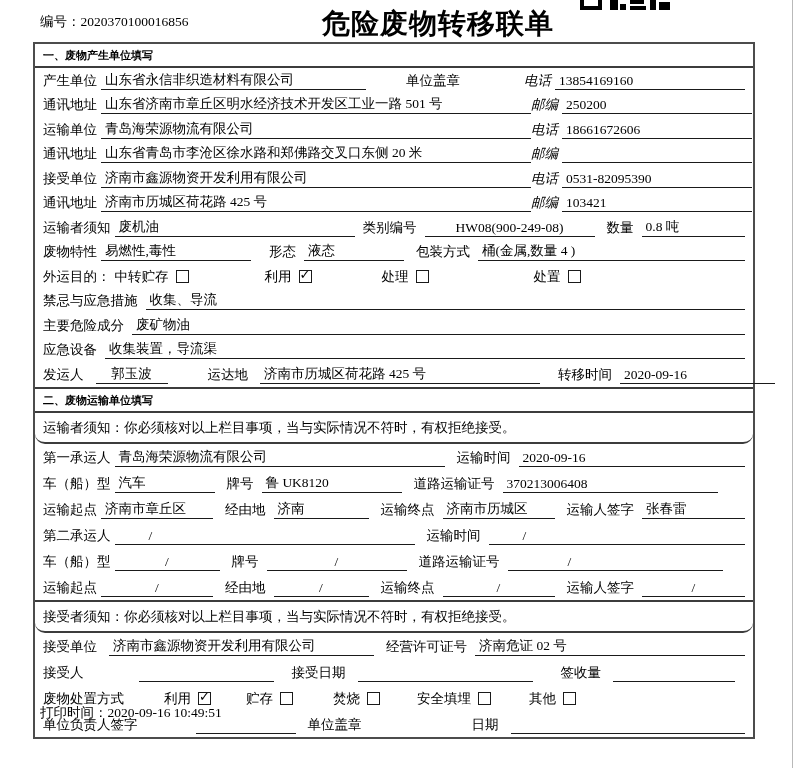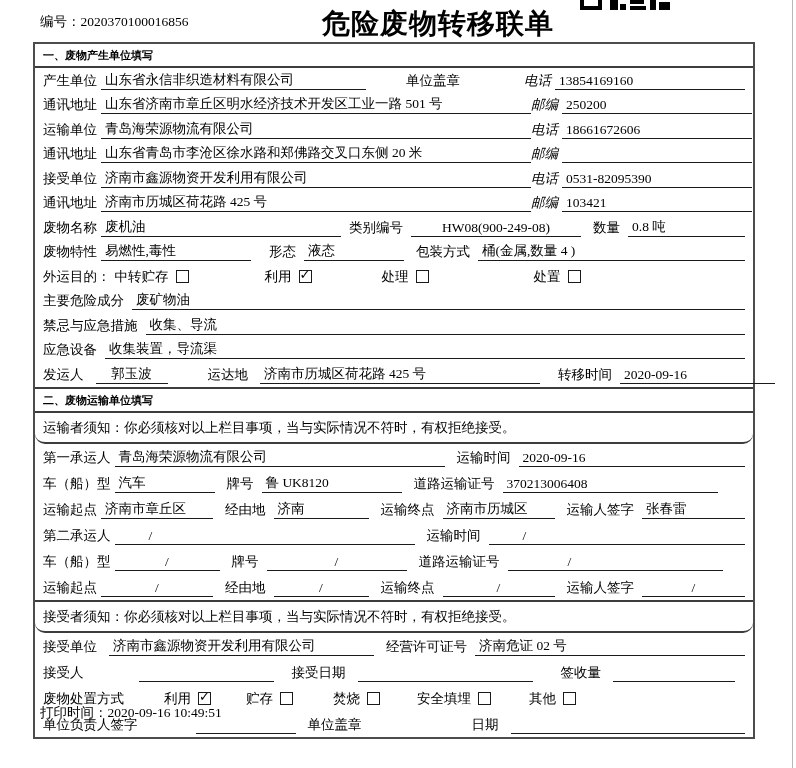--- a/index.html
+++ b/index.html
@@ -102,21 +102,21 @@
     </div>
 
     <div class="row">
       <span class="lbl">通讯地址</span>
       <span class="val m4" style="width:430px">济南市历城区荷花路 425 号</span>
       <span class="lbl ml-auto">邮编</span>
       <span class="val m4" style="width:190px">103421</span>
     </div>
 
     <div class="row">
-      <span class="lbl">废物名称</span>
+      <span class="lbl">运输者须知</span>
       <span class="val m4" style="width:240px">废机油</span>
       <span class="lbl m8">类别编号</span>
       <span class="val m8 ctr" style="width:170px">HW08(900-249-08)</span>
       <span class="lbl m12">数量</span>
       <span class="val grow m8">0.8 吨</span>
     </div>
 
     <div class="row">
       <span class="lbl">废物特性</span>
       <span class="val m4" style="width:150px">易燃性,毒性</span>
@@ -140,27 +140,27 @@
         <span>处理</span>
         <span class="cb"></span>
       </span>
       <span class="opt" style="margin-left:105px">
         <span>处置</span>
         <span class="cb"></span>
       </span>
     </div>
 
     <div class="row">
+      <span class="lbl">禁忌与应急措施</span>
+      <span class="val grow m8">收集、导流</span>
+    </div>
+
+    <div class="row">
       <span class="lbl">主要危险成分</span>
       <span class="val grow m8">废矿物油</span>
-    </div>
-
-    <div class="row">
-      <span class="lbl">禁忌与应急措施</span>
-      <span class="val grow m8">收集、导流</span>
     </div>
 
     <div class="row">
       <span class="lbl">应急设备</span>
       <span class="val grow m8">收集装置，导流渠</span>
     </div>
 
     <div class="row">
       <span class="lbl">发运人</span>
       <span class="val m12 ctr" style="width:72px">郭玉波</span>

